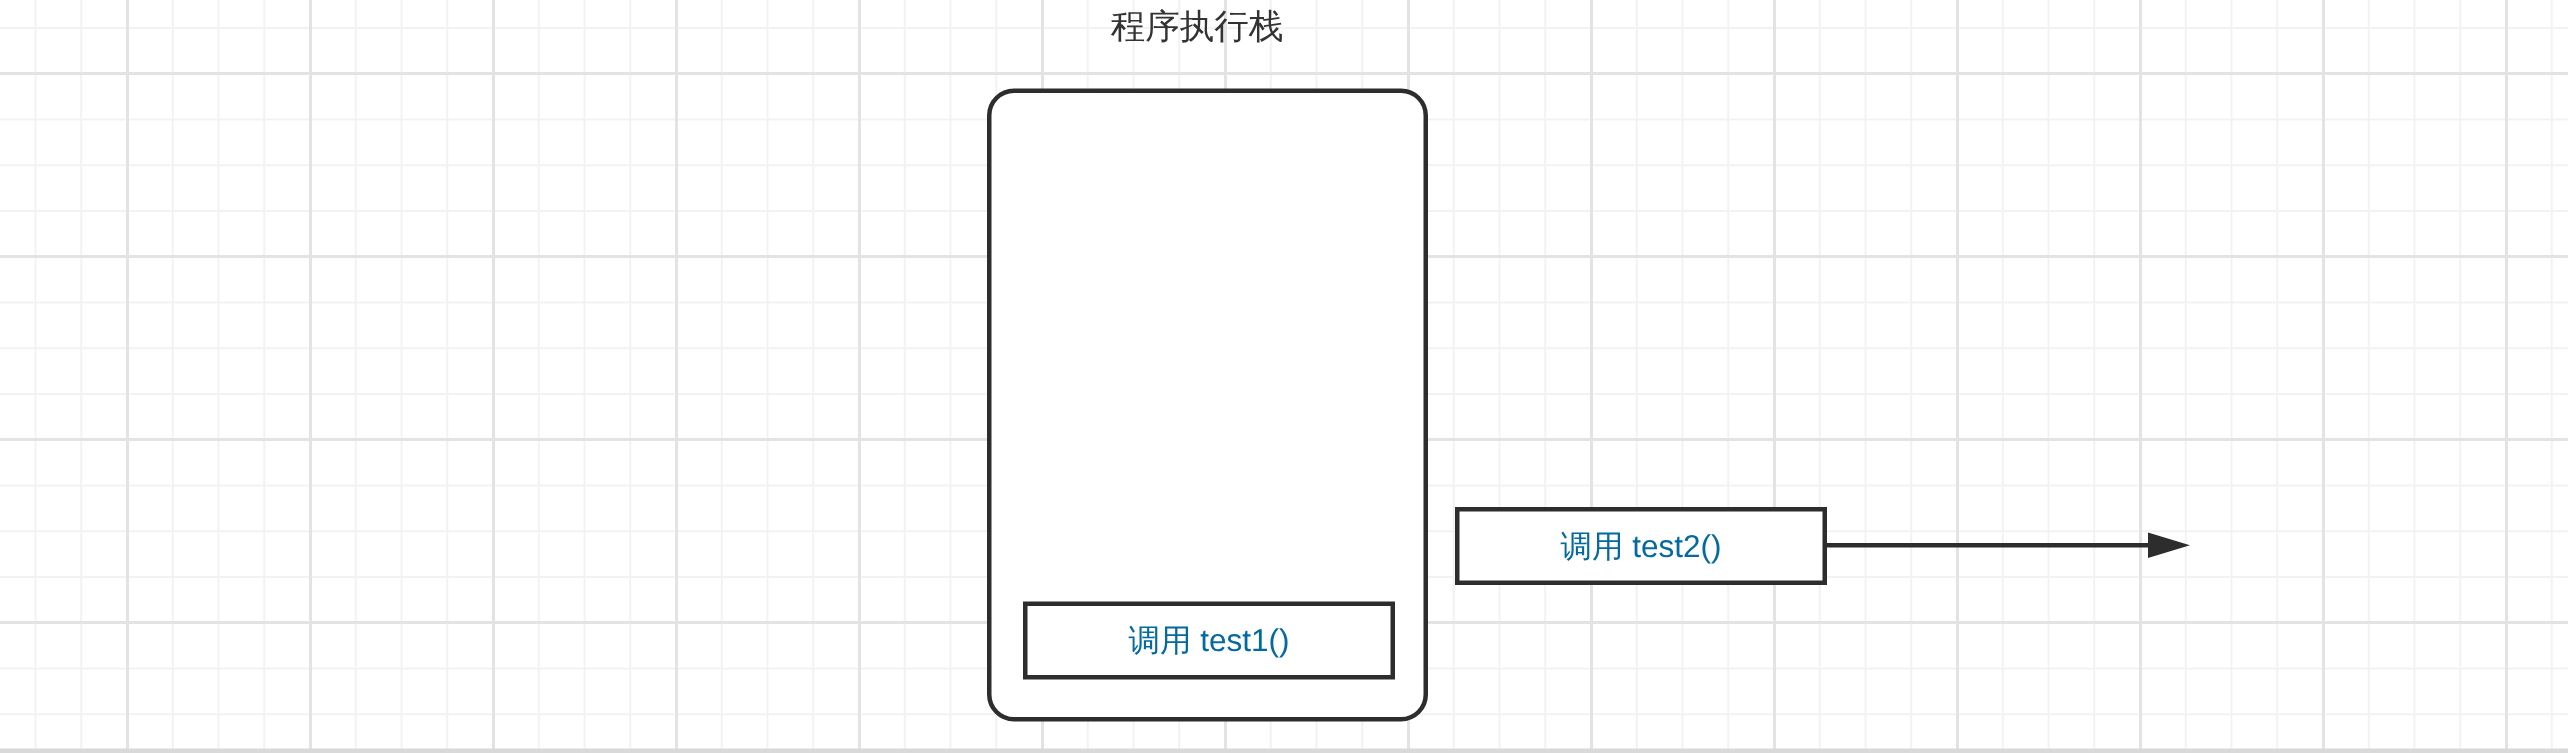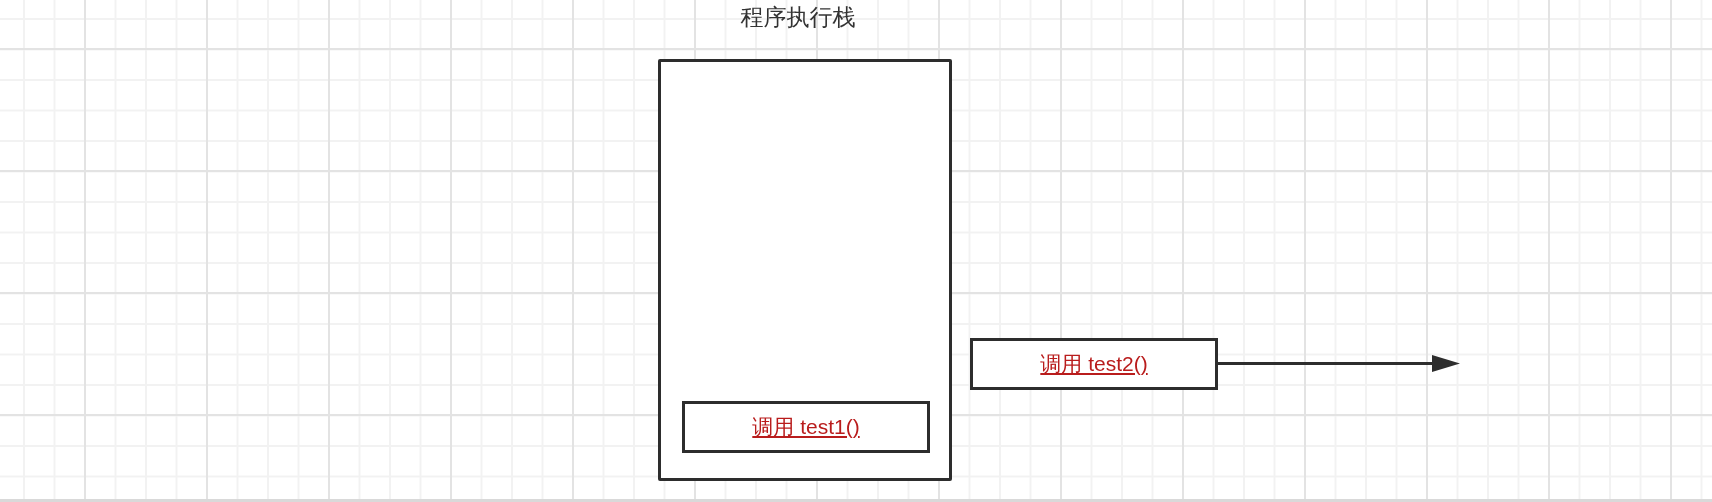--- a/index.html
+++ b/index.html
@@ -34,34 +34,33 @@
   }
 
   .stack-container {
     position: absolute;
     left: 658px;
     top: 59px;
     width: 294px;
     height: 422px;
     background: #ffffff;
     border: 3px solid #2d2d2d;
-    border-radius: 2px;
+    border-radius: 18px;
   }
 
   .frame {
     position: absolute;
     background: #ffffff;
     border: 3px solid #2d2d2d;
     display: flex;
     align-items: center;
     justify-content: center;
     font-size: 21px;
-    color: #b91c1c;
+    color: #0369a1;
     white-space: nowrap;
-    text-decoration: underline;
   }
 
   .frame-test1 {
     left: 21px;
     top: 339px;
     width: 248px;
     height: 52px;
   }
 
   .frame-test2 {

